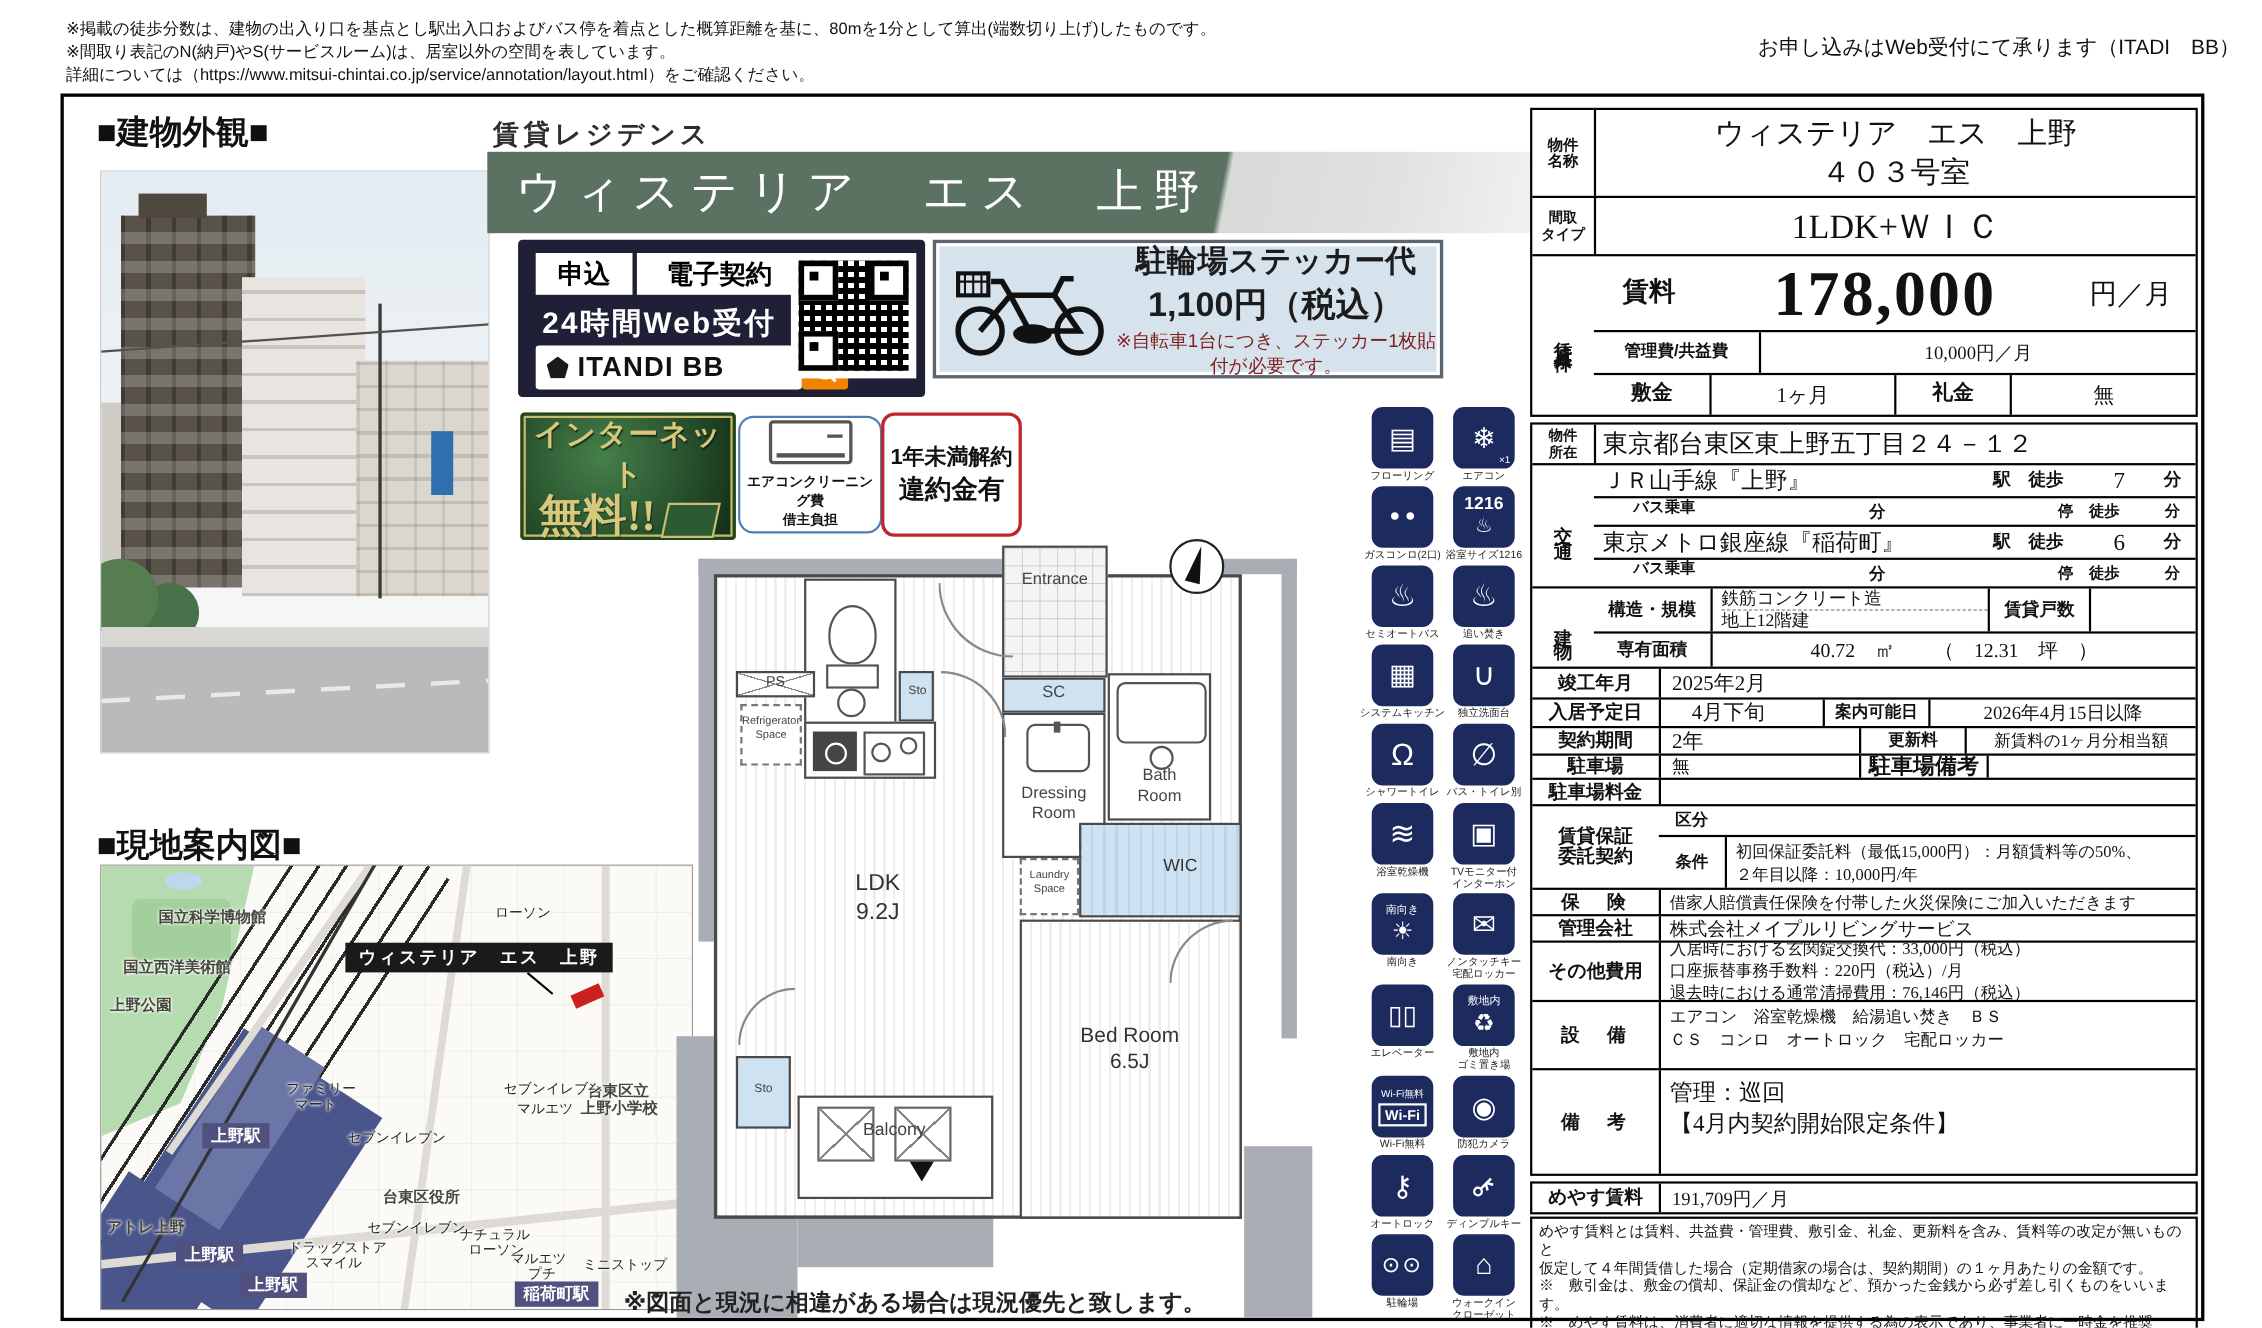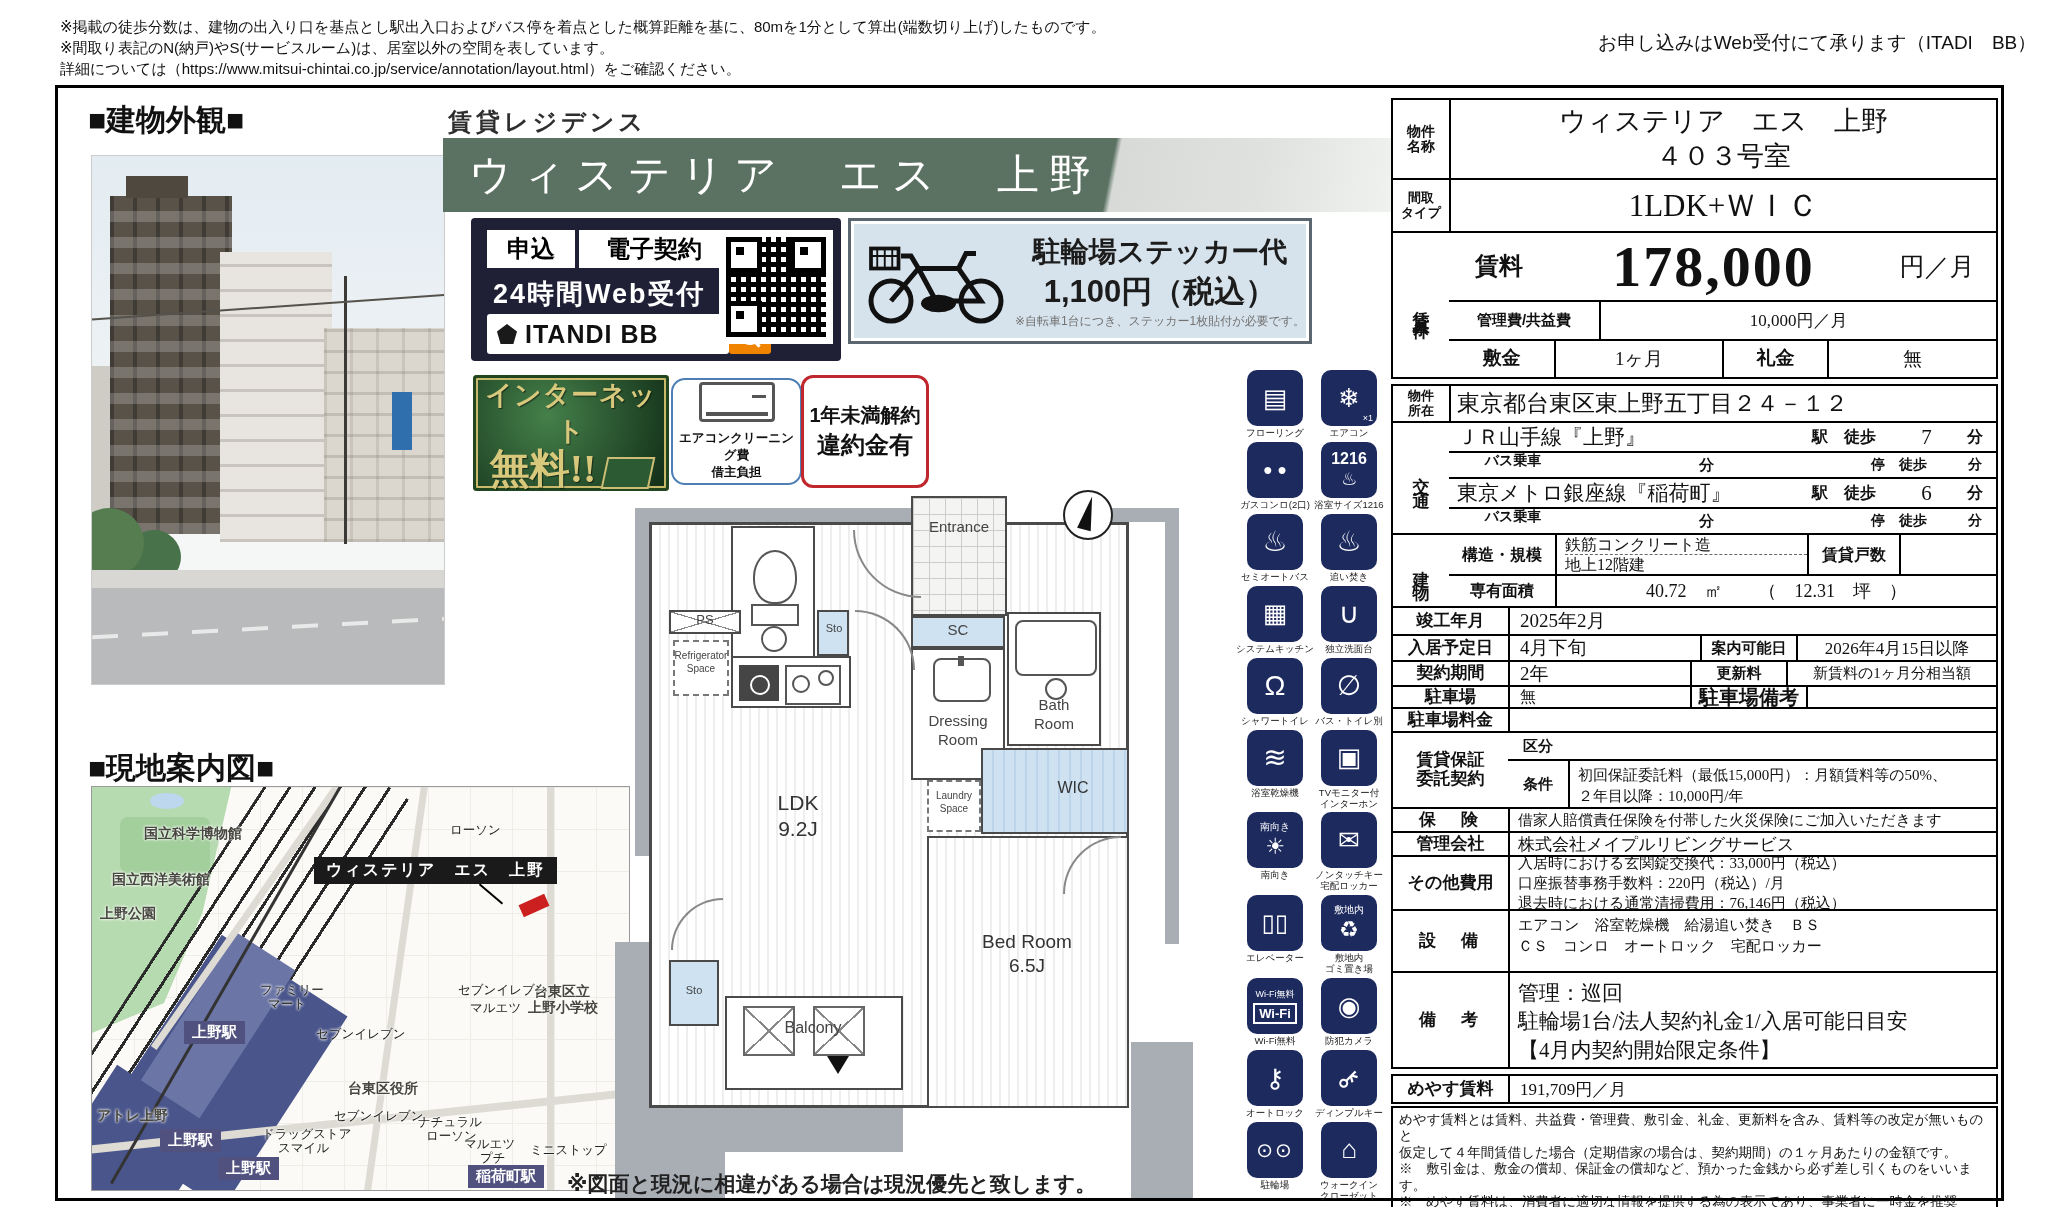--- a/index.html
+++ b/index.html
@@ -175,21 +175,21 @@
       <circle cx="96" cy="56" r="16" fill="none" stroke="#111" stroke-width="4"></circle>
       <path d="M24 56 L46 30 L78 30 L96 56 L60 56 L46 30" fill="none" stroke="#111" stroke-width="4"></path>
       <path d="M46 30 L40 20 L32 20 M78 30 L84 18 L92 18" fill="none" stroke="#111" stroke-width="4"></path>
       <rect x="8" y="14" width="22" height="16" fill="none" stroke="#111" stroke-width="3"></rect>
       <path d="M13 14 v16 M19 14 v16 M25 14 v16 M8 20 h22" stroke="#111" stroke-width="1.5"></path>
       <ellipse cx="62" cy="58" rx="14" ry="7" fill="#111"></ellipse>
     </svg>
     <div style="flex:1;text-align:center">
       <div class="b" style="font-size:28px;color:#1c1c1c">駐輪場ステッカー代</div>
       <div class="b" style="font-size:31px;color:#1c1c1c">1,100円（税込）</div>
-      <div style="font-size:12px;color:#737373">※自転車1台につき、ステッカー1枚貼付が必要です。</div>
+      <div style="font-size:17px;color:#7f1d1d">※自転車1台につき、ステッカー1枚貼付が必要です。</div>
     </div>
   </div>
 
   <div class="net ctr" style="flex-direction:column">
     <div class="gold" style="font-size:27px;letter-spacing:1px">インターネット</div>
     <div style="display:flex;align-items:flex-end">
       <div class="gold" style="font-size:40px;line-height:1">無料!!</div>
       <div style="width:44px;height:28px;border:2px solid #cdbd74;background:#2c5a33;margin-left:8px;transform:skewX(-12deg)"></div>
     </div>
   </div>
@@ -552,21 +552,21 @@
             <div class="c valc" style="flex:1;font-size:18px"><span>40.72　㎡</span>　　<span>（　12.31　坪　）</span></div>
           </div>
         </div>
       </div>
       <div class="r" style="height:28px">
         <div class="c lblc" style="width:115px">竣工年月</div>
         <div class="c valc" style="flex:1;justify-content:flex-start;padding-left:10px">2025年2月</div>
       </div>
       <div class="r" style="height:26px">
         <div class="c lblc" style="width:115px">入居予定日</div>
-        <div class="c valc" style="width:192px;justify-content:flex-start;padding-left:10px">4月下旬</div>
+        <div class="c valc" style="width:149px;justify-content:flex-start;padding-left:28px">4月下旬</div>
         <div class="c lblc" style="width:96px;font-size:15px">案内可能日</div>
         <div class="c valc" style="flex:1;font-size:17px">2026年4月15日以降</div>
       </div>
       <div class="r" style="height:25px">
         <div class="c lblc" style="width:115px">契約期間</div>
         <div class="c valc" style="width:182px;justify-content:flex-start;padding-left:10px">2年</div>
         <div class="c lblc" style="width:96px;font-size:15px">更新料</div>
         <div class="c valc" style="flex:1;font-size:15px">新賃料の1ヶ月分相当額</div>
       </div>
       <div class="r" style="height:22px">
@@ -617,21 +617,20 @@
         <div class="c lblc" style="width:115px;letter-spacing:4px">設　備</div>
         <div class="c valc" style="flex:1;font-size:15px;flex-direction:column;align-items:flex-start;padding-left:8px;line-height:1.4;justify-content:flex-start;padding-top:4px">
           <span>エアコン　浴室乾燥機　給湯追い焚き　ＢＳ</span>
           <span>ＣＳ　コンロ　オートロック　宅配ロッカー</span>
         </div>
       </div>
       <div class="r" style="height:96px">
         <div class="c lblc" style="width:115px;letter-spacing:4px">備　考</div>
         <div class="c valc" style="flex:1;font-size:21px;flex-direction:column;align-items:flex-start;padding-left:8px;line-height:1.35;justify-content:flex-start;padding-top:6px">
           <span>管理：巡回</span>
-          <span>駐輪場1台/法人契約礼金1/入居可能日目安</span>
           <span>【4月内契約開始限定条件】</span>
         </div>
       </div>
     </div>
 
     <div class="sec" style="margin-top:5px">
       <div class="r" style="height:26px">
         <div class="c lblc" style="width:115px">めやす賃料</div>
         <div class="c valc" style="flex:1;justify-content:flex-start;padding-left:10px;font-size:17px">191,709円／月</div>
       </div>

